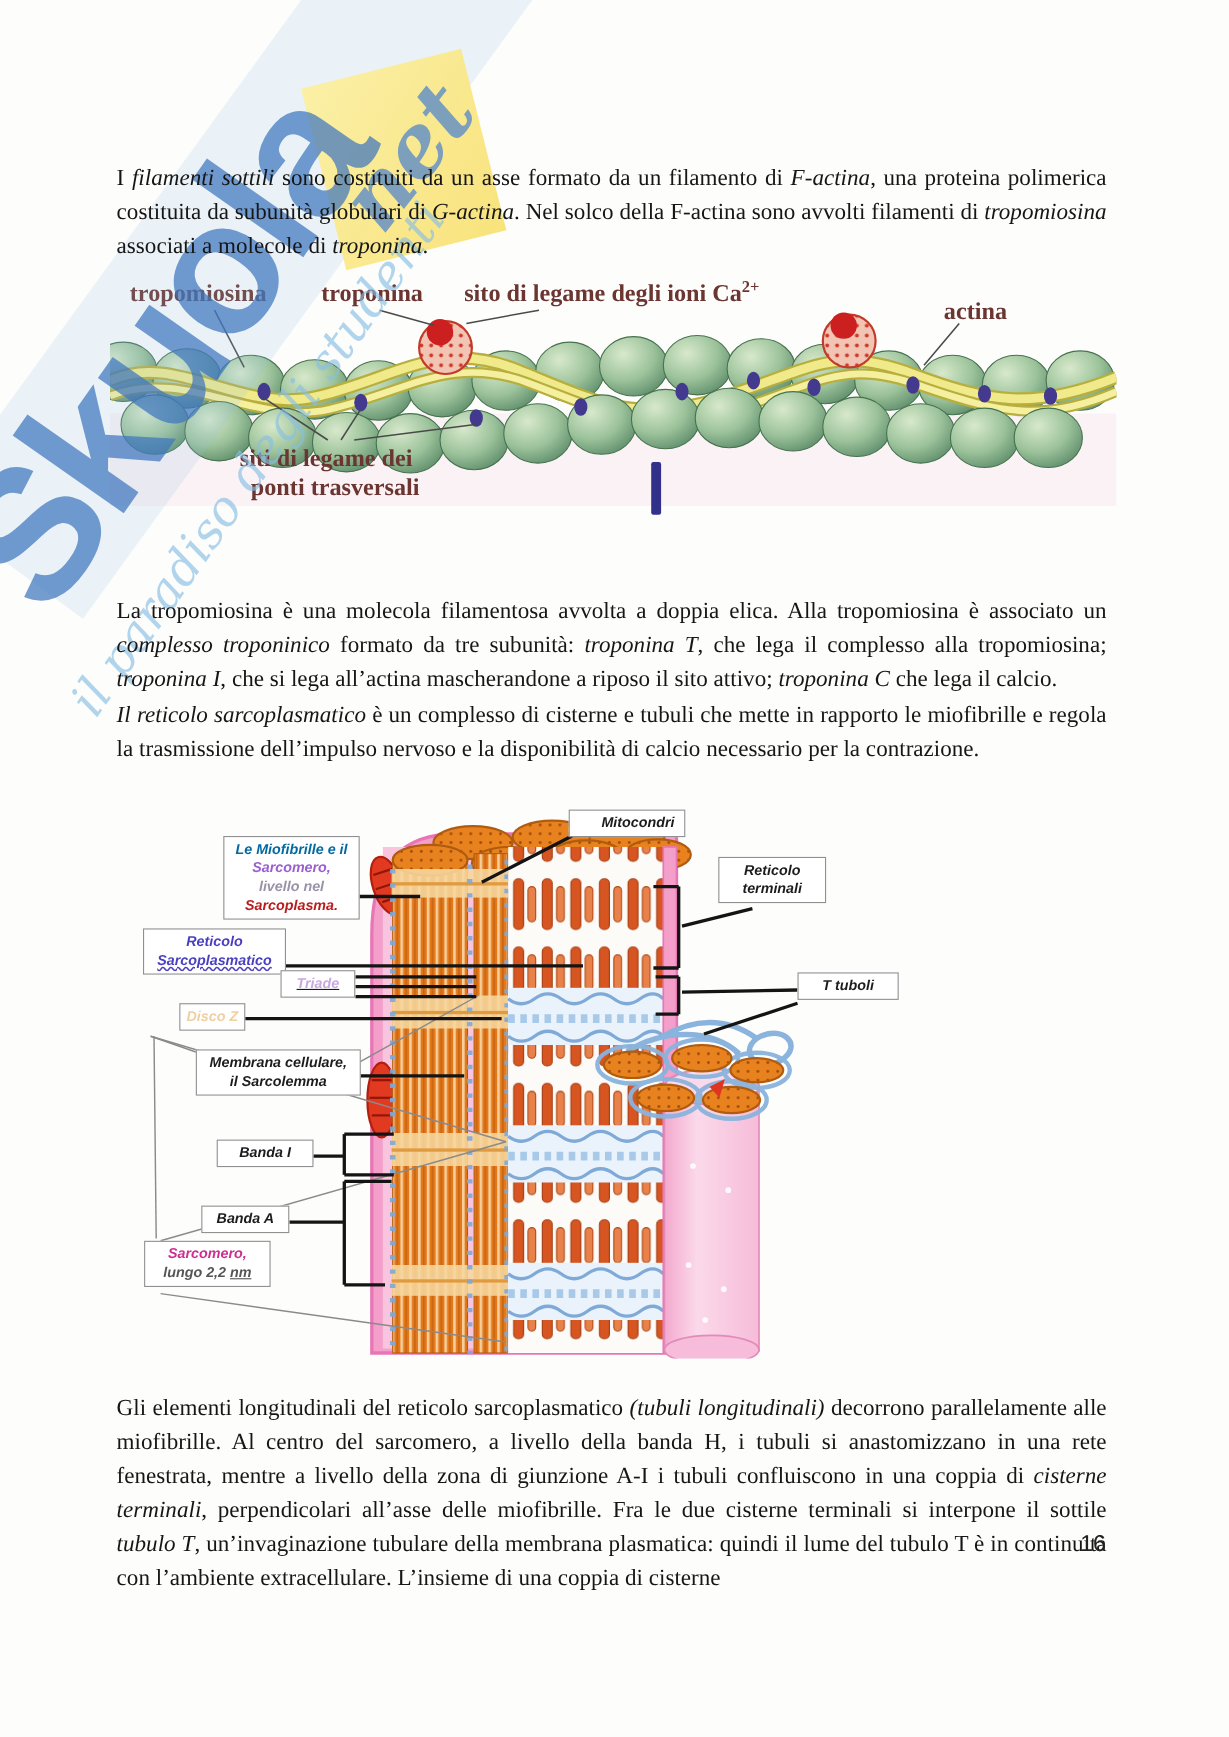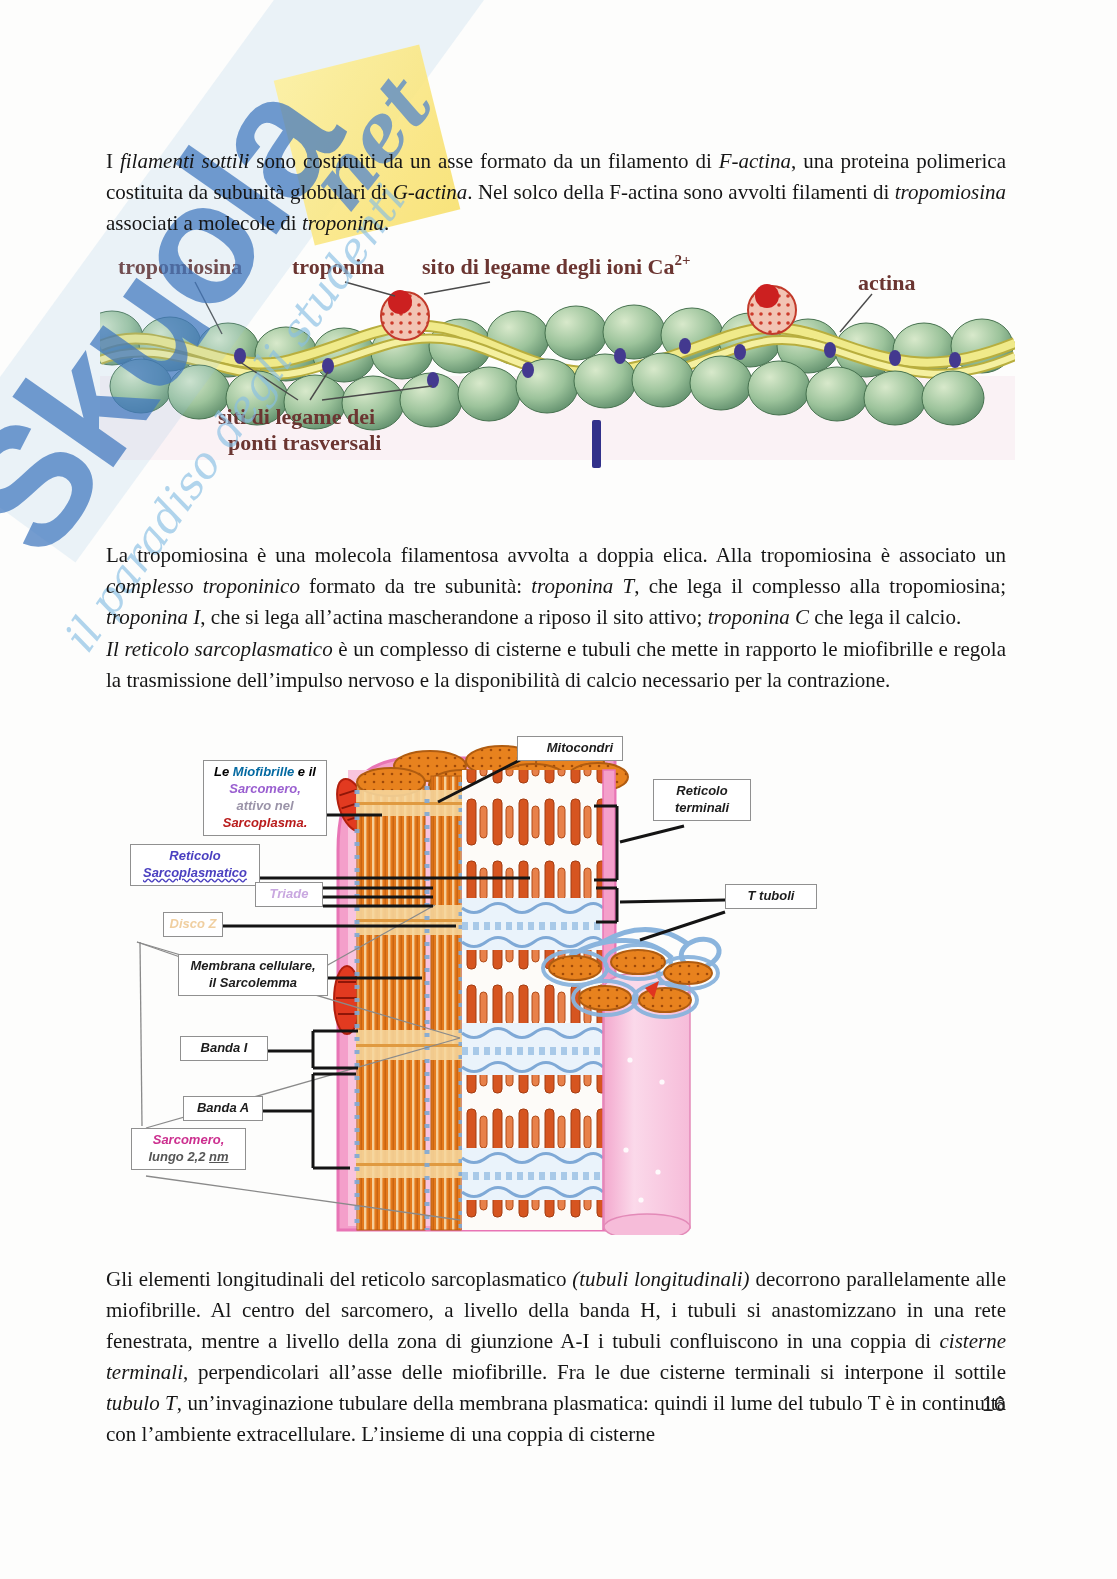--- a/index.html
+++ b/index.html
@@ -44,21 +44,21 @@
   }
   
   .fig{position:absolute;z-index:2;}
   
   .fbox{
     position:absolute;background:#ffffff;border:1.5px solid #909090;
     font-family:"Liberation Sans",sans-serif;font-style:italic;font-weight:bold;
     font-size:13px;line-height:1.3;color:#1c1c1c;text-align:center;
     padding:3px 4px;box-sizing:border-box;z-index:5;
   }
-  .c-blue{color:#000000}.c-gold{color:#0369a1}.c-purple{color:#9a5fd0}
+  .c-blue{color:#0369a1}.c-gold{color:#0369a1}.c-purple{color:#9a5fd0}
   .c-gray{color:#9a93a8}.c-green{color:#b91c1c}
   .c-reticolo{color:#4a3fc0}
   .u-wavy{text-decoration-line:underline;text-decoration-style:wavy;text-decoration-color:#4a3fc0;}
   .c-triade{color:#c9a8e0}
   .c-discoz{color:#f0cfa0}
   .c-magenta{color:#cc2f8f}
   .c-dim{color:#555}
   .u-solid{text-decoration:underline;}
   .pgnum{
     position:absolute;left:982px;top:1392px;z-index:4;
@@ -364,43 +364,43 @@
   </g>
 </svg>
 
 <div class="fbox" style="left:417px;top:6px;width:106px;padding-left:24px;">
   <span>Mitocondri</span>
 </div>
 
 <div class="fbox" style="left:103px;top:30px;width:124px;">
   <span class="c-blue">Le </span><span class="c-gold">Miofibrille</span><span class="c-blue"> e il</span><br>
   <span class="c-purple">Sarcomero,</span><br>
-  <span class="c-gray">attivo nel</span><br>
+  <span class="c-gray">livello nel</span><br>
   <span class="c-green">Sarcoplasma.</span>
 </div>
 
 <div class="fbox" style="left:18px;top:114px;width:130px;margin-left:12px;">
   <span class="c-reticolo">Reticolo</span><br>
   <span class="c-reticolo u-wavy">Sarcoplasmatico</span>
 </div>
 
-<div class="fbox" style="left:155px;top:152px;width:68px;">
+<div class="fbox" style="left:155px;top:152px;width:68px;text-decoration:underline;">
   <span class="c-triade">Triade</span>
 </div>
 
 <div class="fbox" style="left:31px;top:182px;width:60px;margin-left:32px;">
   <span class="c-discoz">Disco Z</span>
 </div>
 
 <div class="fbox" style="left:78px;top:224px;width:150px;">
   <span>Membrana cellulare,</span><br>
   <span>il Sarcolemma</span>
 </div>
 
-<div class="fbox" style="left:80px;top:306px;width:88px;">
+<div class="fbox" style="left:97px;top:306px;width:88px;">
   <span>Banda I</span>
 </div>
 
 <div class="fbox" style="left:83px;top:366px;width:80px;">
   <span>Banda A</span>
 </div>
 
 <div class="fbox" style="left:31px;top:398px;width:115px;">
   <span class="c-magenta">Sarcomero,</span><br>
   <span class="c-dim">lungo 2,2 </span><span class="c-dim u-solid">nm</span>

